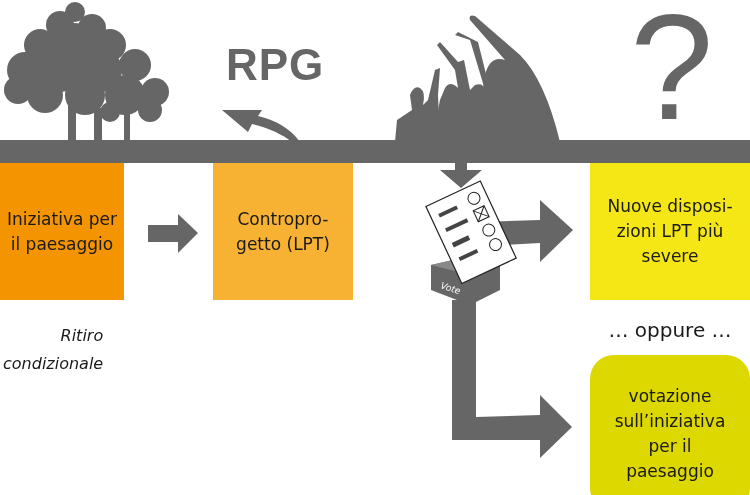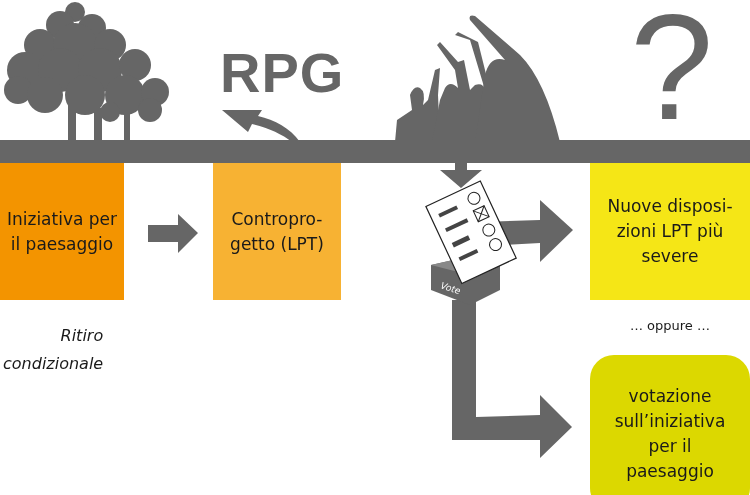--- a/index.html
+++ b/index.html
@@ -3,28 +3,28 @@
 <meta charset="utf-8">
 <style>
   html, body { margin:0; padding:0; background:#ffffff; }
   body { width:750px; height:495px; position:relative; overflow:hidden;
          font-family:"DejaVu Sans", sans-serif; }
   svg.art { position:absolute; left:0; top:0; }
   .box { position:absolute; display:flex; align-items:center; justify-content:center;
          text-align:center; color:#1a1a1a; font-size:17px; line-height:25px; box-sizing:border-box; }
   .box span { white-space:pre-line; }
   #box1 { left:0; top:163px; width:124px; height:137px; }
-  #box2 { left:213px; top:163px; width:128px; height:137px; }
+  #box2 { left:213px; top:163px; width:140px; height:137px; }
   #box3 { left:590px; top:163px; width:160px; height:137px; }
   #box4 { left:590px; top:355px; width:160px; height:157px;border-radius:24px; }
   .note { position:absolute; left:3px; top:322px; font-style:italic; font-size:16px;
           line-height:28px; color:#1a1a1a; white-space:pre-line;text-align:right; }
   .oppure { position:absolute; left:590px; top:318px; width:160px; text-align:center;
-            font-size:13px; color:#1a1a1a; }
-  .rpg { position:absolute; left:220px; top:40px; font-size:56px; font-weight:bold;
+            font-size:20px; color:#1a1a1a; }
+  .rpg { position:absolute; left:226px; top:40px; font-size:44px; font-weight:bold;
          color:#666666; font-family:"Liberation Sans", sans-serif; letter-spacing:1px;text-align:center; }
   .qmark { position:absolute; left:630px; top:-8px; font-size:150px; color:#666666;
            font-family:"Liberation Sans", sans-serif; line-height:150px; }
 </style>
 </head>
 <body>
 
 <svg class="art" width="750" height="495" viewBox="0 0 750 495">
 
   <g fill="#666666">

